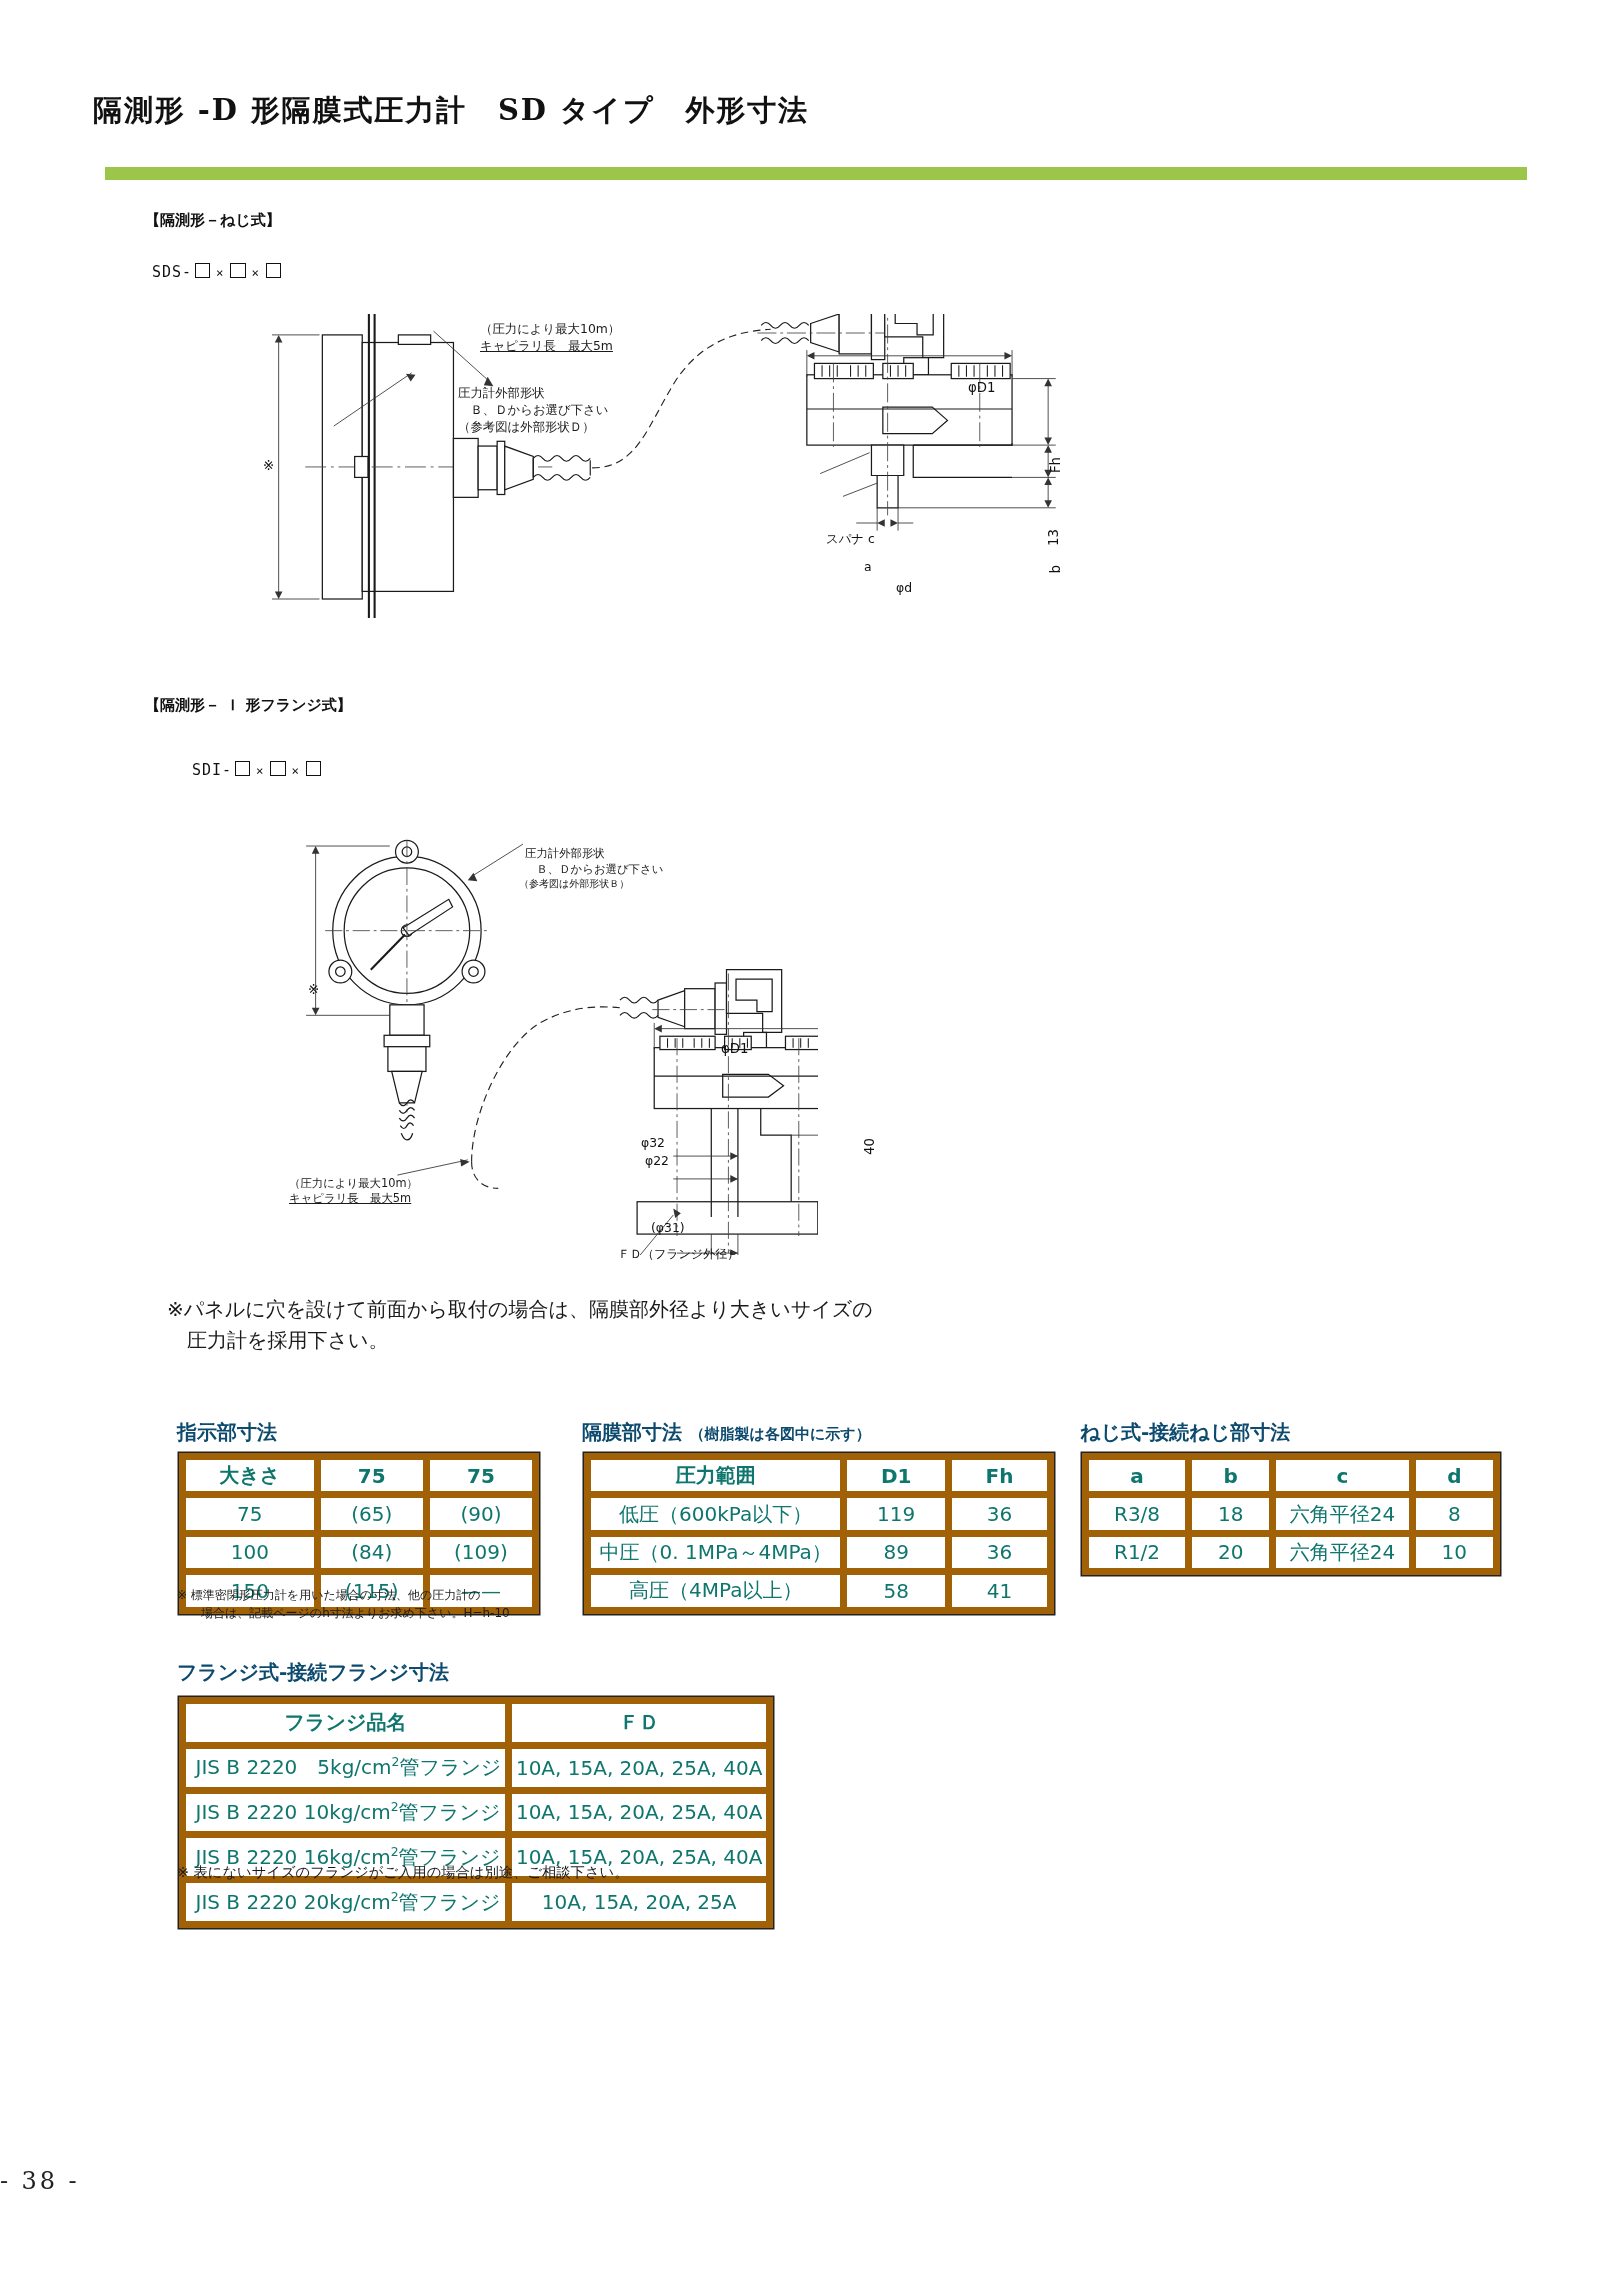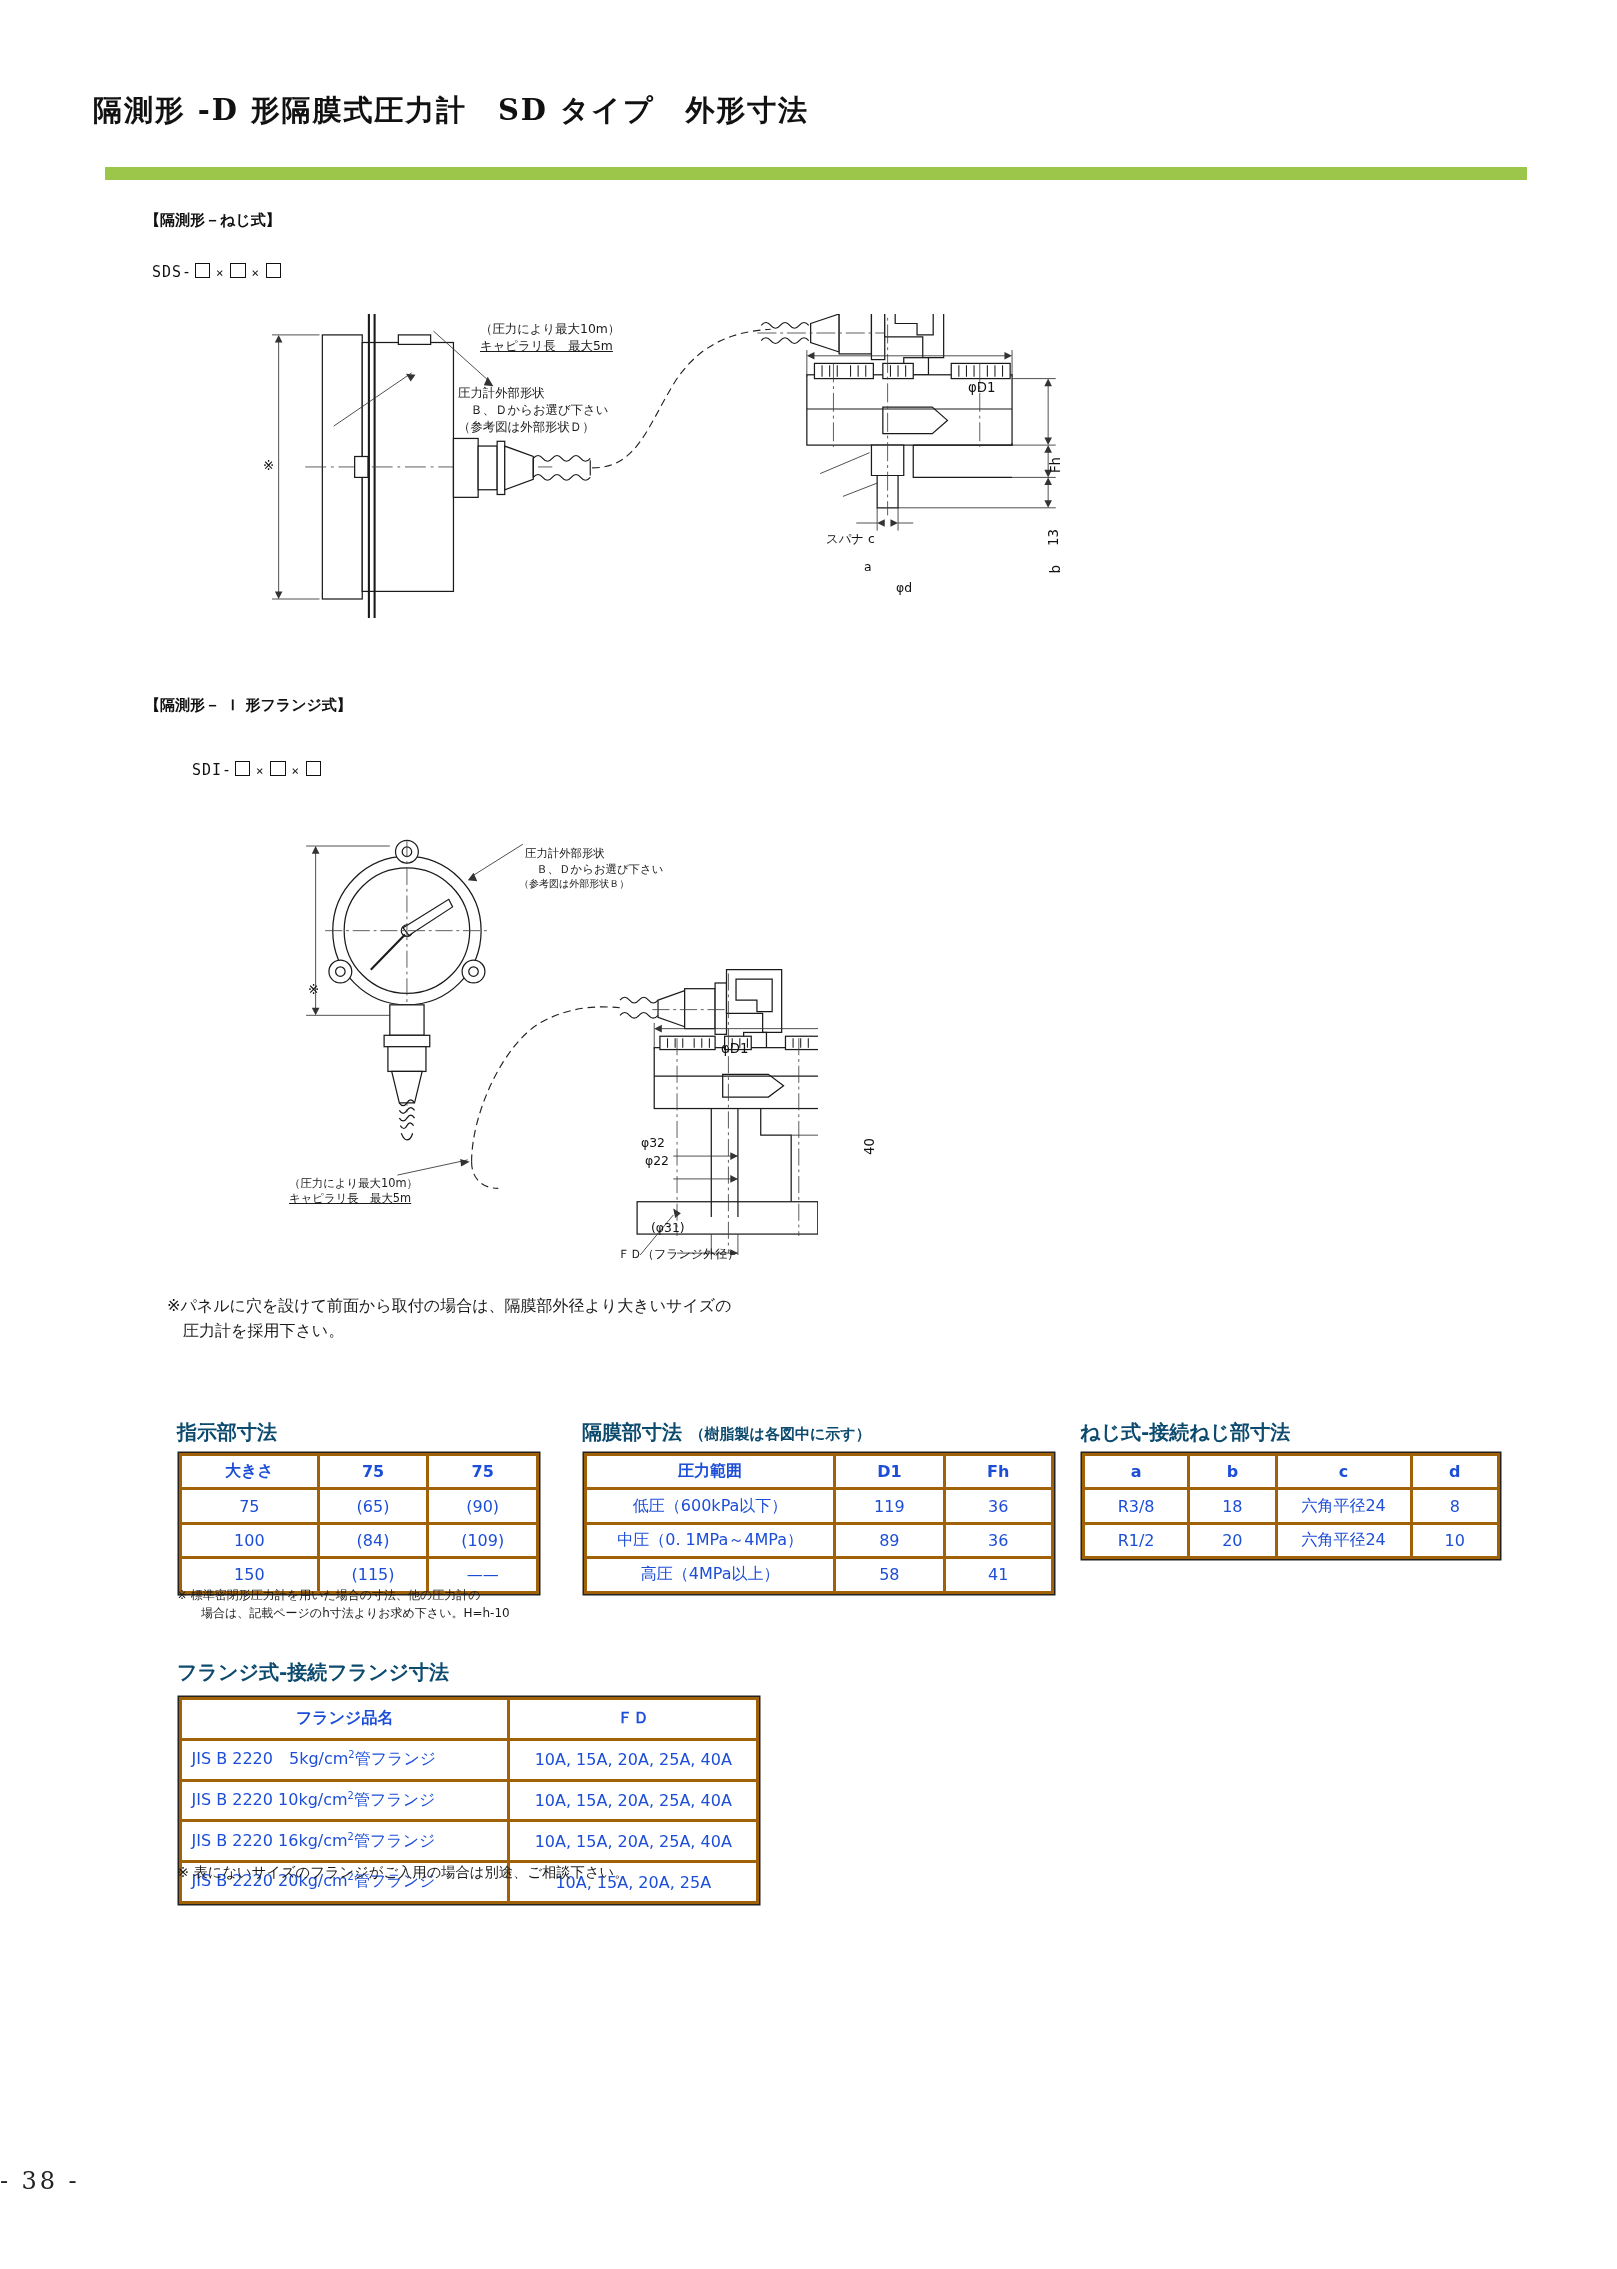--- a/index.html
+++ b/index.html
@@ -46,42 +46,42 @@
   }
   .anno.u{text-decoration:underline;}
   .dim{
     position:absolute;font-size:13.3px;color:#111;white-space:nowrap;
     font-family:"DejaVu Sans","Liberation Sans",sans-serif;
   }
   .dim.vert{writing-mode:vertical-rl;transform:rotate(180deg);}
 
   
   .note{
-    position:absolute;font-size:16px;line-height:1.55;color:#1a1a1a;white-space:pre-line;
+    position:absolute;font-size:20px;line-height:1.55;color:#1a1a1a;white-space:pre-line;
     font-family:"DejaVu Sans","Liberation Sans",sans-serif;
   }
   .note-sm{
     position:absolute;font-size:12px;line-height:1.5;color:#1a1a1a;white-space:pre-line;
     font-family:"DejaVu Sans","Liberation Sans",sans-serif;
   }
 
   
   .tbl-title{
     position:absolute;font-size:20px;font-weight:700;color:#0c4a6e;white-space:nowrap;
     font-family:"DejaVu Sans","Liberation Sans",sans-serif;
   }
   .tbl-title .sub{font-size:15px;font-weight:600;margin-left:7.6px;}
   table.d{
     position:absolute;border-collapse:collapse;background:#fff;
     font-family:"DejaVu Sans","Liberation Sans",sans-serif;
   }
   table.d td,table.d th{
-    border:3px solid #a16207;
+    border:7px solid #a16207;
     text-align:center;vertical-align:middle;
-    font-size:16px;font-weight:400;color:#1d4ed8;
+    font-size:20px;font-weight:400;color:#0f766e;
     padding:1.9px 3.8px;height:27.6px;white-space:nowrap;
   }
   table.d th{font-weight:600;}
   table.d{box-shadow:0 0 0 1.5px #222;}
   sup{font-size:.62em;vertical-align:super;}
 
   
   .pager{
     position:absolute;left:0;right:0;top:2167px;
     font-size:24px;color:#222;letter-spacing:2.9px;

